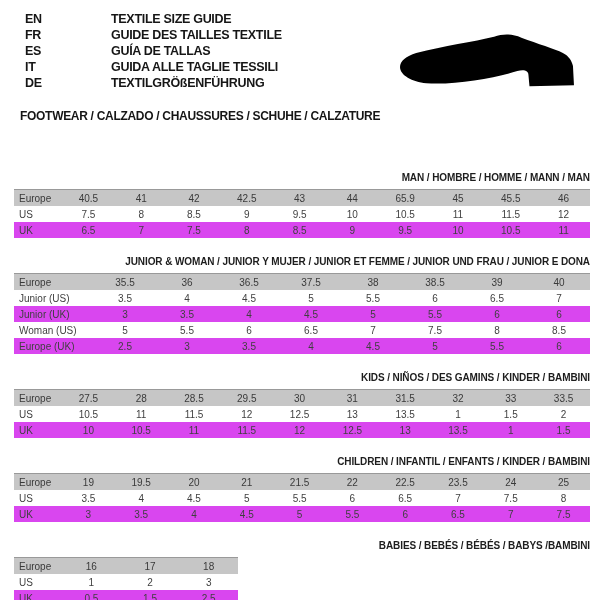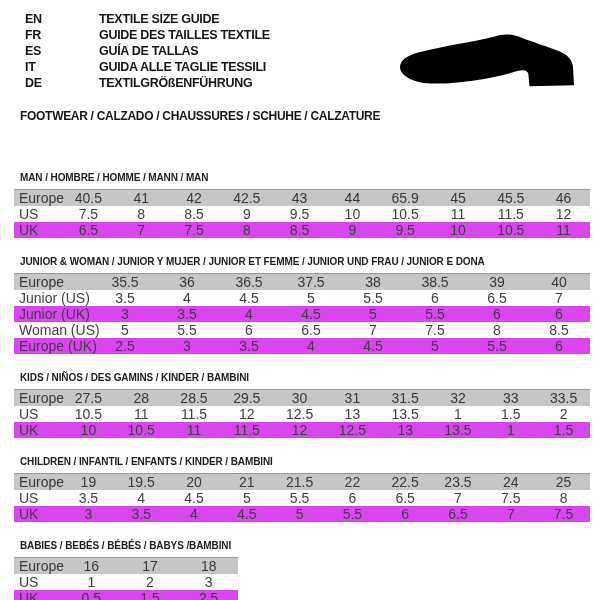--- a/index.html
+++ b/index.html
@@ -3,38 +3,38 @@
 <meta charset="utf-8">
 <style>
   html,body{margin:0;padding:0;background:#fff;}
   .page{
     position:relative;width:600px;height:600px;background:#ffffff;
     font-family:"Liberation Sans", sans-serif;color:#1a1a1a;overflow:hidden;
   }
   
   .langs{position:absolute;top:11px;left:25px;}
   .lang-row{display:flex;height:16px;align-items:center;
-    font-weight:700;font-size:12.5px;letter-spacing:-0.3px;color:#161616;}
+    font-weight:700;font-size:12.5px;letter-spacing:-0.3px;color:#161616;gap:12px;}
   .lang-code{width:34px;}
   .lang-name{white-space:pre;margin-left:40px;}
   
   .shoe{position:absolute;top:34px;left:398px;width:178px;height:60px;}
   .shoe svg{display:block;width:100%;height:100%;}
   
   .category{position:absolute;top:109px;left:20px;
     font-weight:700;font-size:12px;letter-spacing:-0.3px;color:#161616;white-space:nowrap;}
   
   .sections{position:absolute;top:156px;left:14px;width:576px;}
   .section-title{
     font-weight:700;font-size:10px;letter-spacing:-0.1px;color:#1d1d1d;
-    margin:18px 0 6px 6px;white-space:nowrap;}
+    margin:18px 0 6px 6px;white-space:nowrap;text-align:right;}
   .section:first-child .section-title{margin-top:16px;}
   .tbl{width:576px;border-top:1px solid #999999;}
   .tbl.narrow{width:224px;}
-  .trow{display:flex;height:16px;align-items:center;font-size:14px;color:#3f3f3f;background:#ffffff;}
+  .trow{display:flex;height:16px;align-items:center;font-size:10px;color:#3f3f3f;background:#ffffff;}
   .trow.head{background:#c6c6c6;color:#3a3a3a;}
   .trow.alt{background:#d946ef;}
   .tlabel{width:48px;padding-left:5px;box-sizing:border-box;white-space:nowrap;}
   .tbl.wide-label .tlabel{width:80px;}
   .tcell{flex:1;text-align:center;}
 </style>
 </head>
 <body>
 
 <div class="page">

